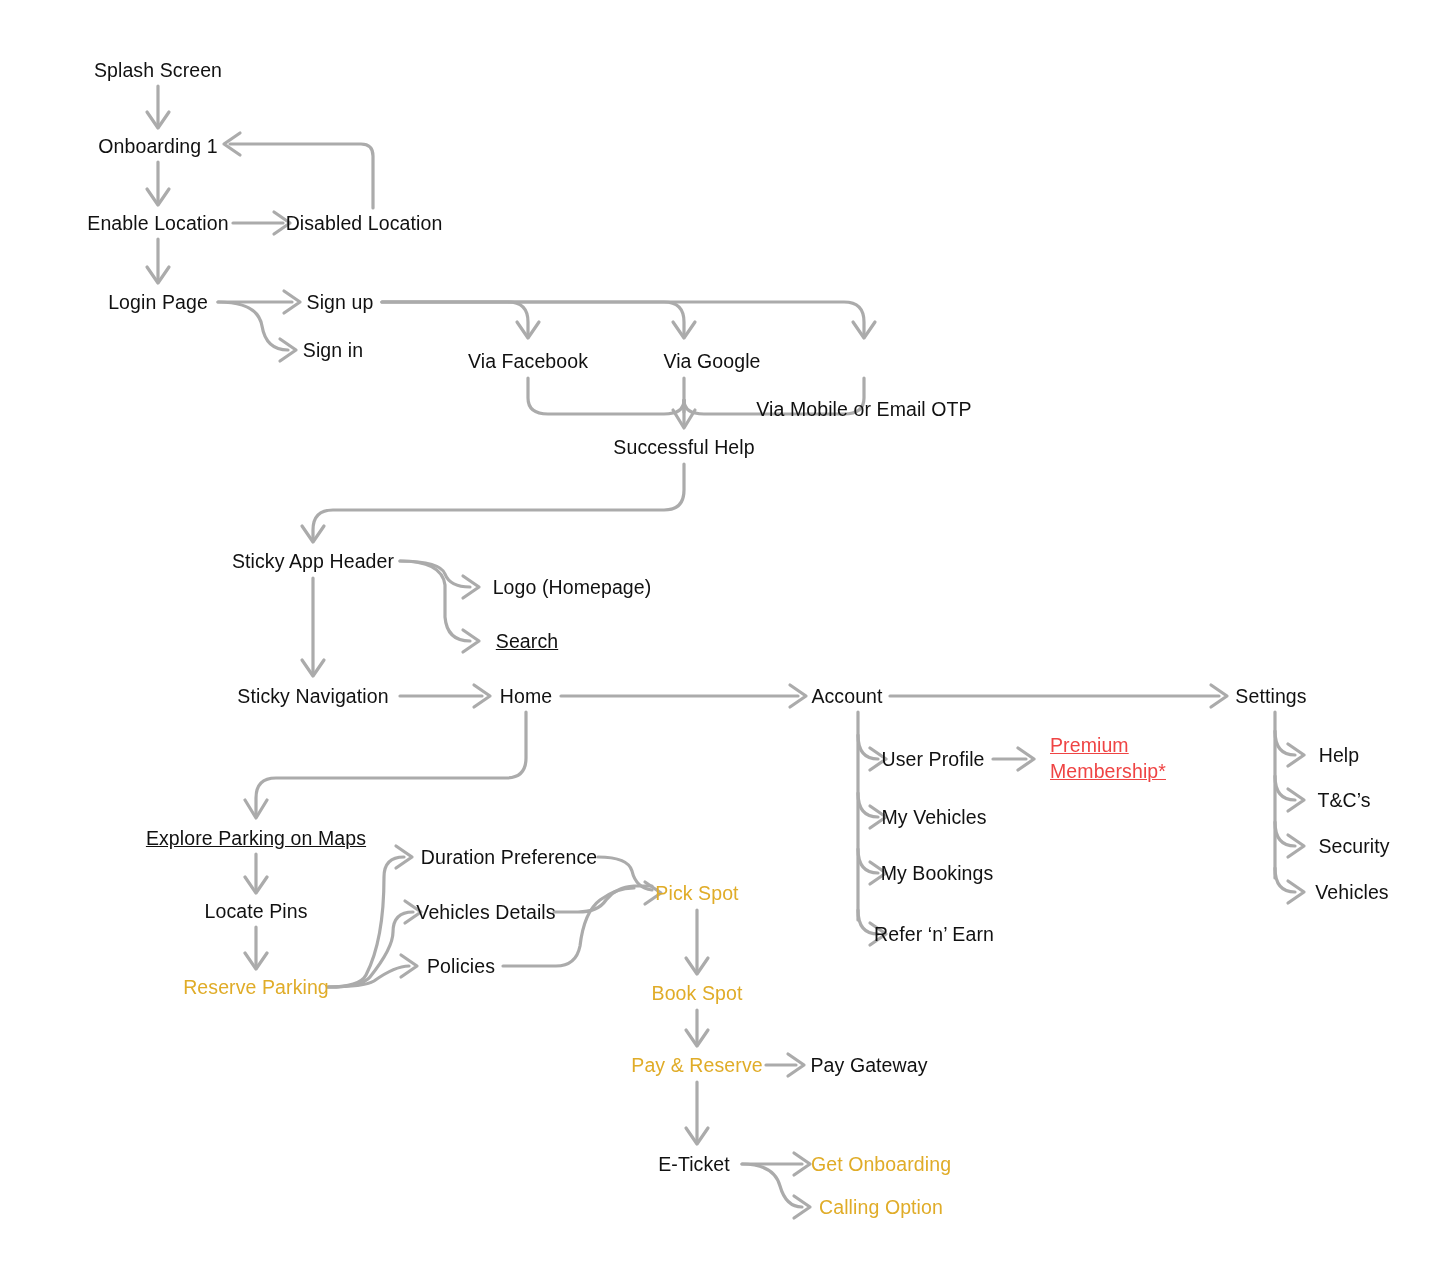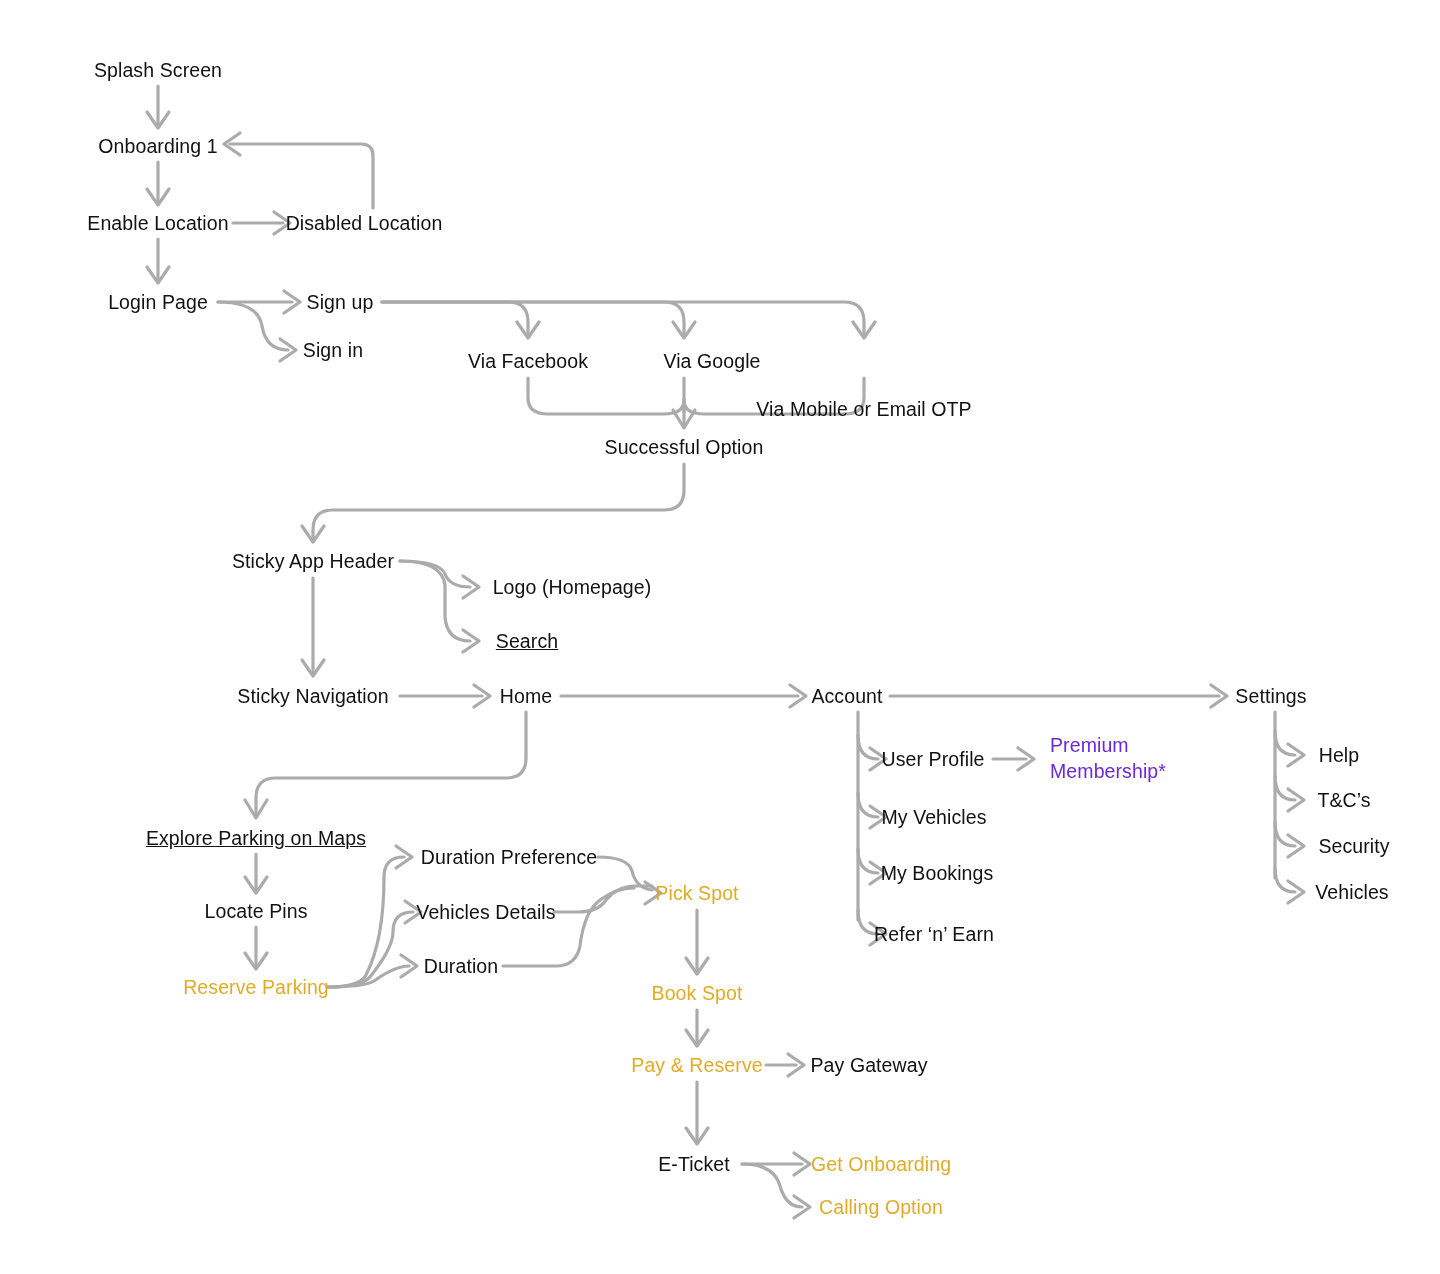--- a/index.html
+++ b/index.html
@@ -41,21 +41,21 @@
     position: absolute;
     white-space: nowrap;
     font-size: 19.5px;
     line-height: 26px;
     letter-spacing: 0.1px;
     color: #111111;
     transform: translate(-50%, -50%);
     text-align: left;
   }
   .node.accent-yellow { color: #E0AC28; }
-  .node.accent-green  { color: #6d28d9; }
+  .node.accent-green  { color: #ef4444; text-decoration: underline; }
   .node.wrap { white-space: normal; width: 140px; text-align: left; transform: translate(0, -50%); }
 </style>
 </head>
 <body>
 
 <div id="canvas">
 
   <svg id="edges" viewBox="0 0 1440 1274" width="1440" height="1274">
 
     <path class="edge" d="M158,86 L158,124"></path>
@@ -197,42 +197,42 @@
       <div class="node" style="left: 158px; top: 70px;">Splash Screen</div>
       <div class="node" style="left: 158px; top: 146px;">Onboarding 1</div>
       <div class="node" style="left: 158px; top: 223px;">Enable Location</div>
       <div class="node" style="left: 364px; top: 223px;">Disabled Location</div>
       <div class="node" style="left: 158px; top: 302px;">Login Page</div>
       <div class="node" style="left: 340px; top: 302px;">Sign up</div>
       <div class="node" style="left: 333px; top: 350px;">Sign in</div>
       <div class="node" style="left: 528px; top: 361px;">Via Facebook</div>
       <div class="node" style="left: 712px; top: 361px;">Via Google</div>
       <div class="node" style="left: 864px; top: 361px; margin-top: 48px;">Via Mobile or Email OTP</div>
-      <div class="node" style="left: 684px; top: 447px;">Successful Option</div>
+      <div class="node" style="left: 684px; top: 447px;">Successful Help</div>
       <div class="node" style="left: 313px; top: 561px;">Sticky App Header</div>
       <div class="node" style="left: 572px; top: 587px;">Logo (Homepage)</div>
       <div class="node" style="left: 527px; top: 641px; text-decoration: underline;">Search</div>
       <div class="node" style="left: 313px; top: 696px;">Sticky Navigation</div>
       <div class="node" style="left: 526px; top: 696px;">Home</div>
       <div class="node" style="left: 847px; top: 696px;">Account</div>
       <div class="node" style="left: 1271px; top: 696px;">Settings</div>
       <div class="node" style="left: 933px; top: 759px;">User Profile</div>
       <div class="node" style="left: 934px; top: 817px;">My Vehicles</div>
       <div class="node" style="left: 937px; top: 873px;">My Bookings</div>
       <div class="node" style="left: 934px; top: 934px;">Refer ‘n’ Earn</div>
       <div class="node" style="left: 1339px; top: 755px;">Help</div>
       <div class="node" style="left: 1344px; top: 800px;">T&amp;C’s</div>
       <div class="node" style="left: 1354px; top: 846px;">Security</div>
       <div class="node" style="left: 1352px; top: 892px;">Vehicles</div>
       <div class="node" style="left: 256px; top: 838px; text-decoration: underline;">Explore Parking on Maps</div>
       <div class="node" style="left: 256px; top: 911px;">Locate Pins</div>
       <div class="node accent-yellow" style="left: 256px; top: 987px;">Reserve Parking</div>
       <div class="node" style="left: 509px; top: 857px;">Duration Preference</div>
       <div class="node" style="left: 486px; top: 912px;">Vehicles Details</div>
-      <div class="node" style="left: 461px; top: 966px;">Duration</div>
+      <div class="node" style="left: 461px; top: 966px;">Policies</div>
       <div class="node accent-yellow" style="left: 697px; top: 893px;">Pick Spot</div>
       <div class="node accent-yellow" style="left: 697px; top: 993px;">Book Spot</div>
       <div class="node accent-yellow" style="left: 697px; top: 1065px;">Pay &amp; Reserve</div>
       <div class="node" style="left: 869px; top: 1065px;">Pay Gateway</div>
       <div class="node" style="left: 694px; top: 1164px;">E-Ticket</div>
       <div class="node accent-yellow" style="left: 881px; top: 1164px;">Get Onboarding</div>
       <div class="node accent-yellow" style="left: 881px; top: 1207px;">Calling Option</div>
       <div class="node wrap accent-green" style="left: 1050px; top: 758px;">Premium Membership*</div>
     </div>
 

